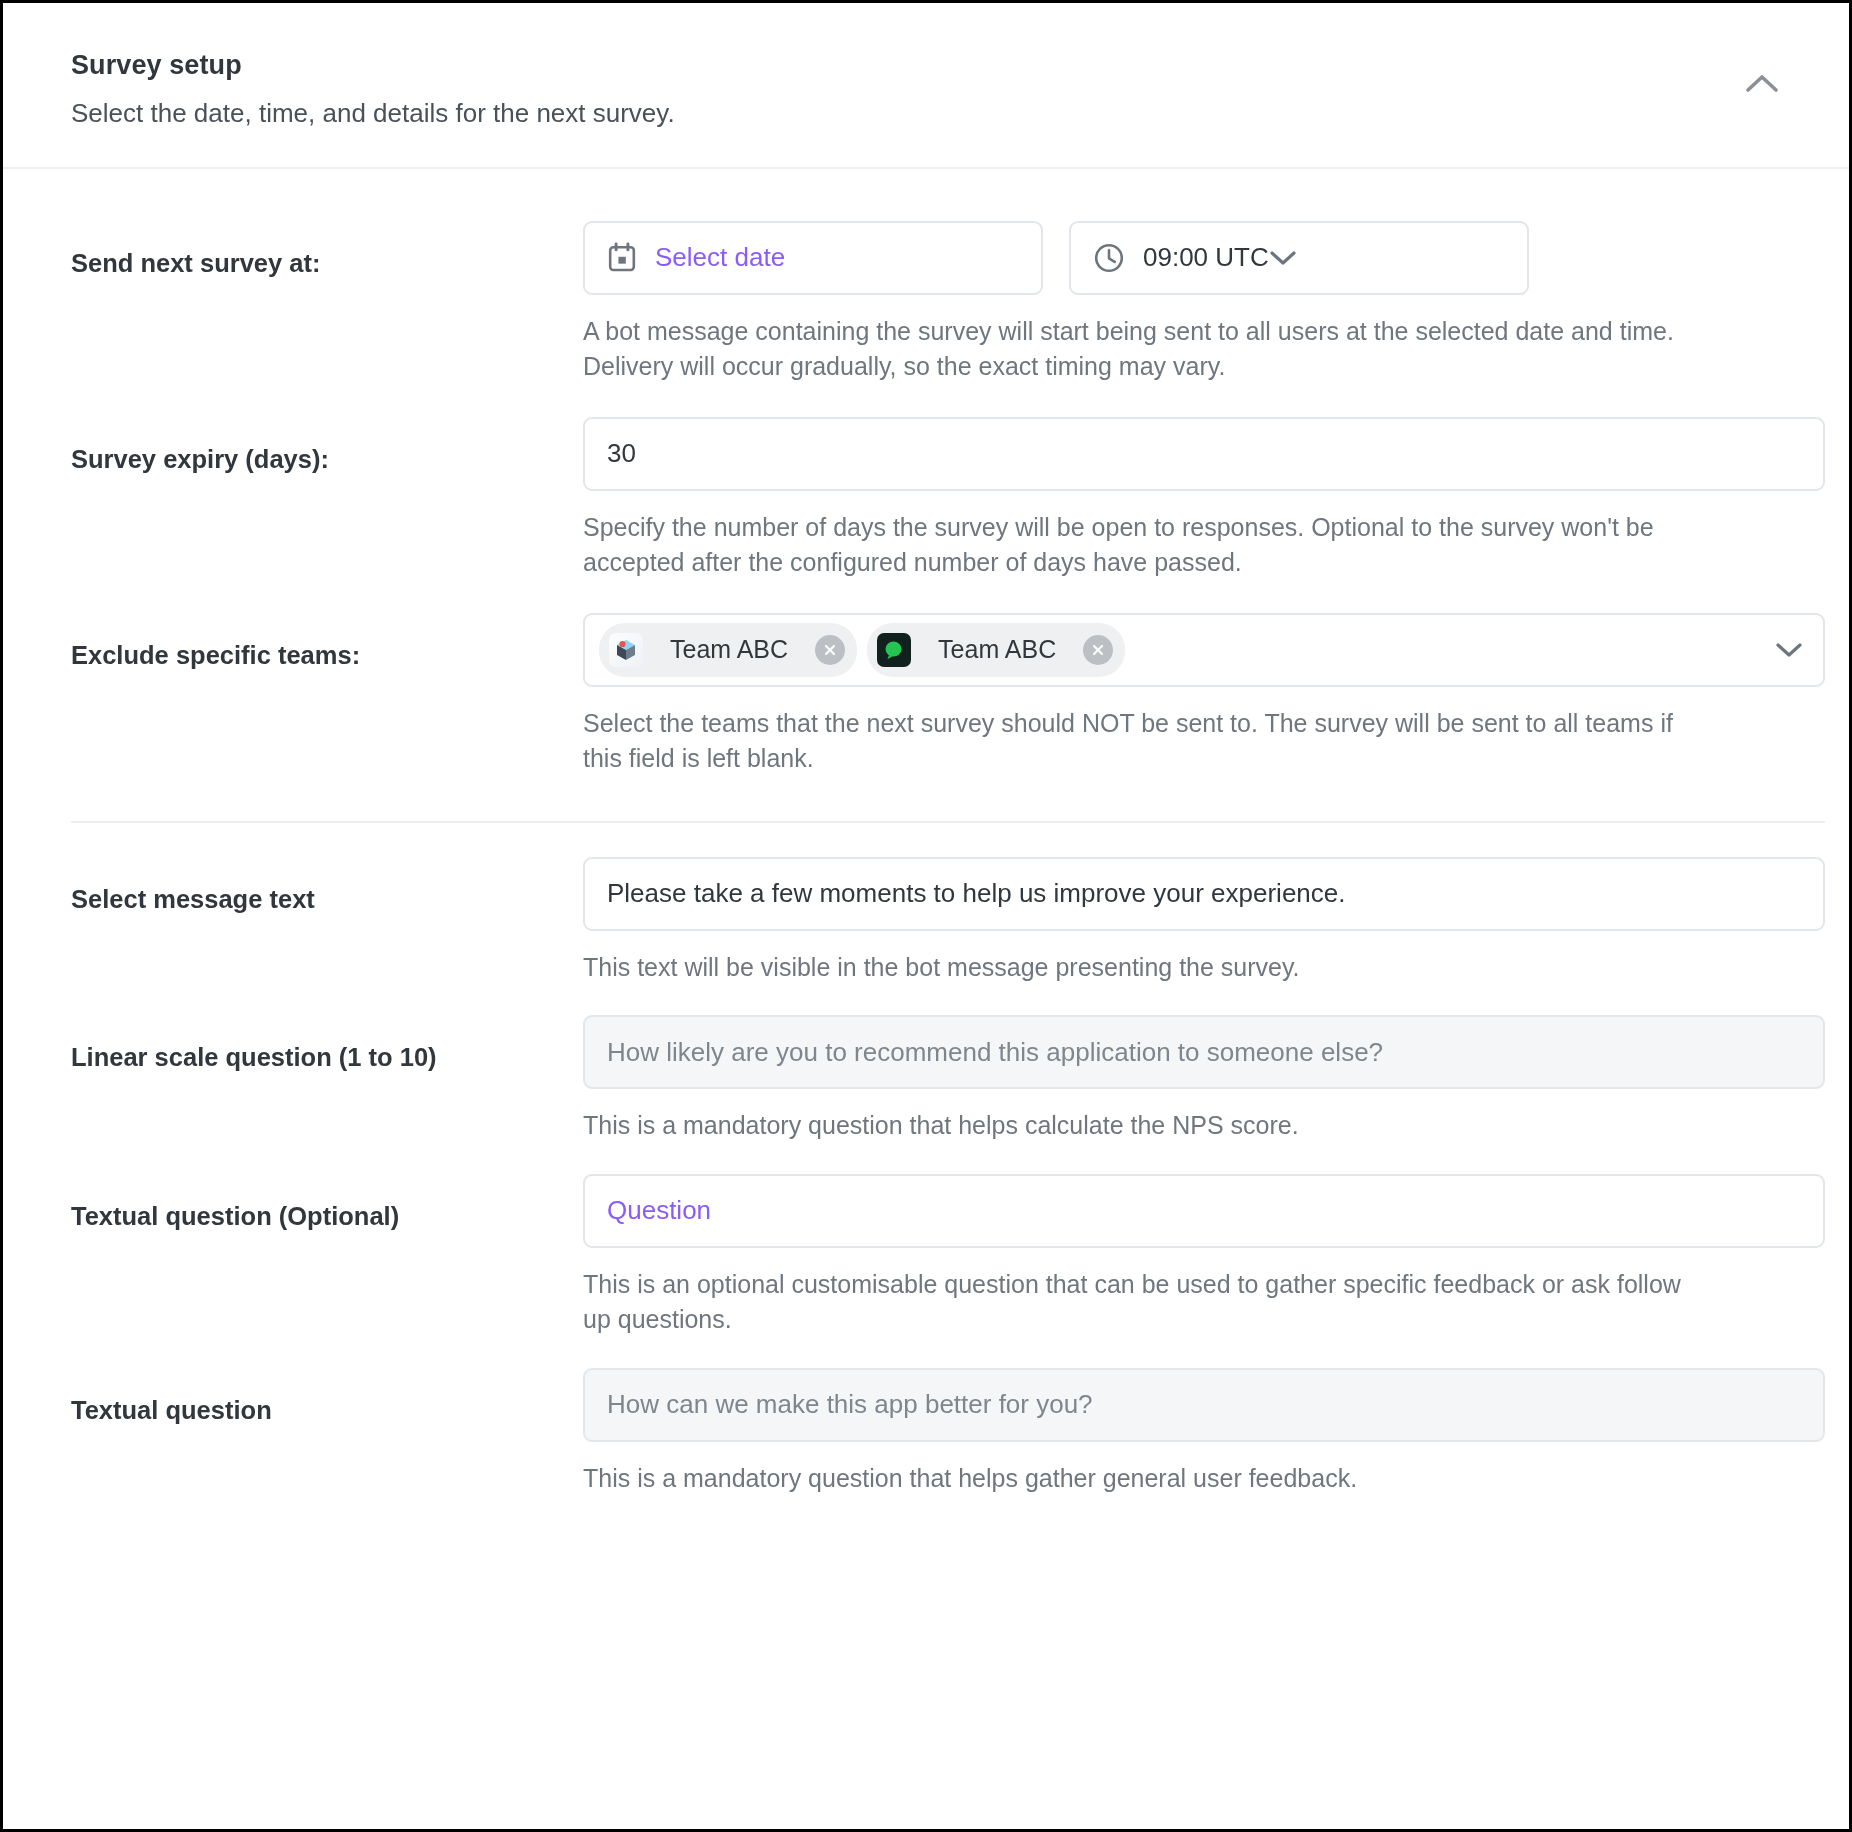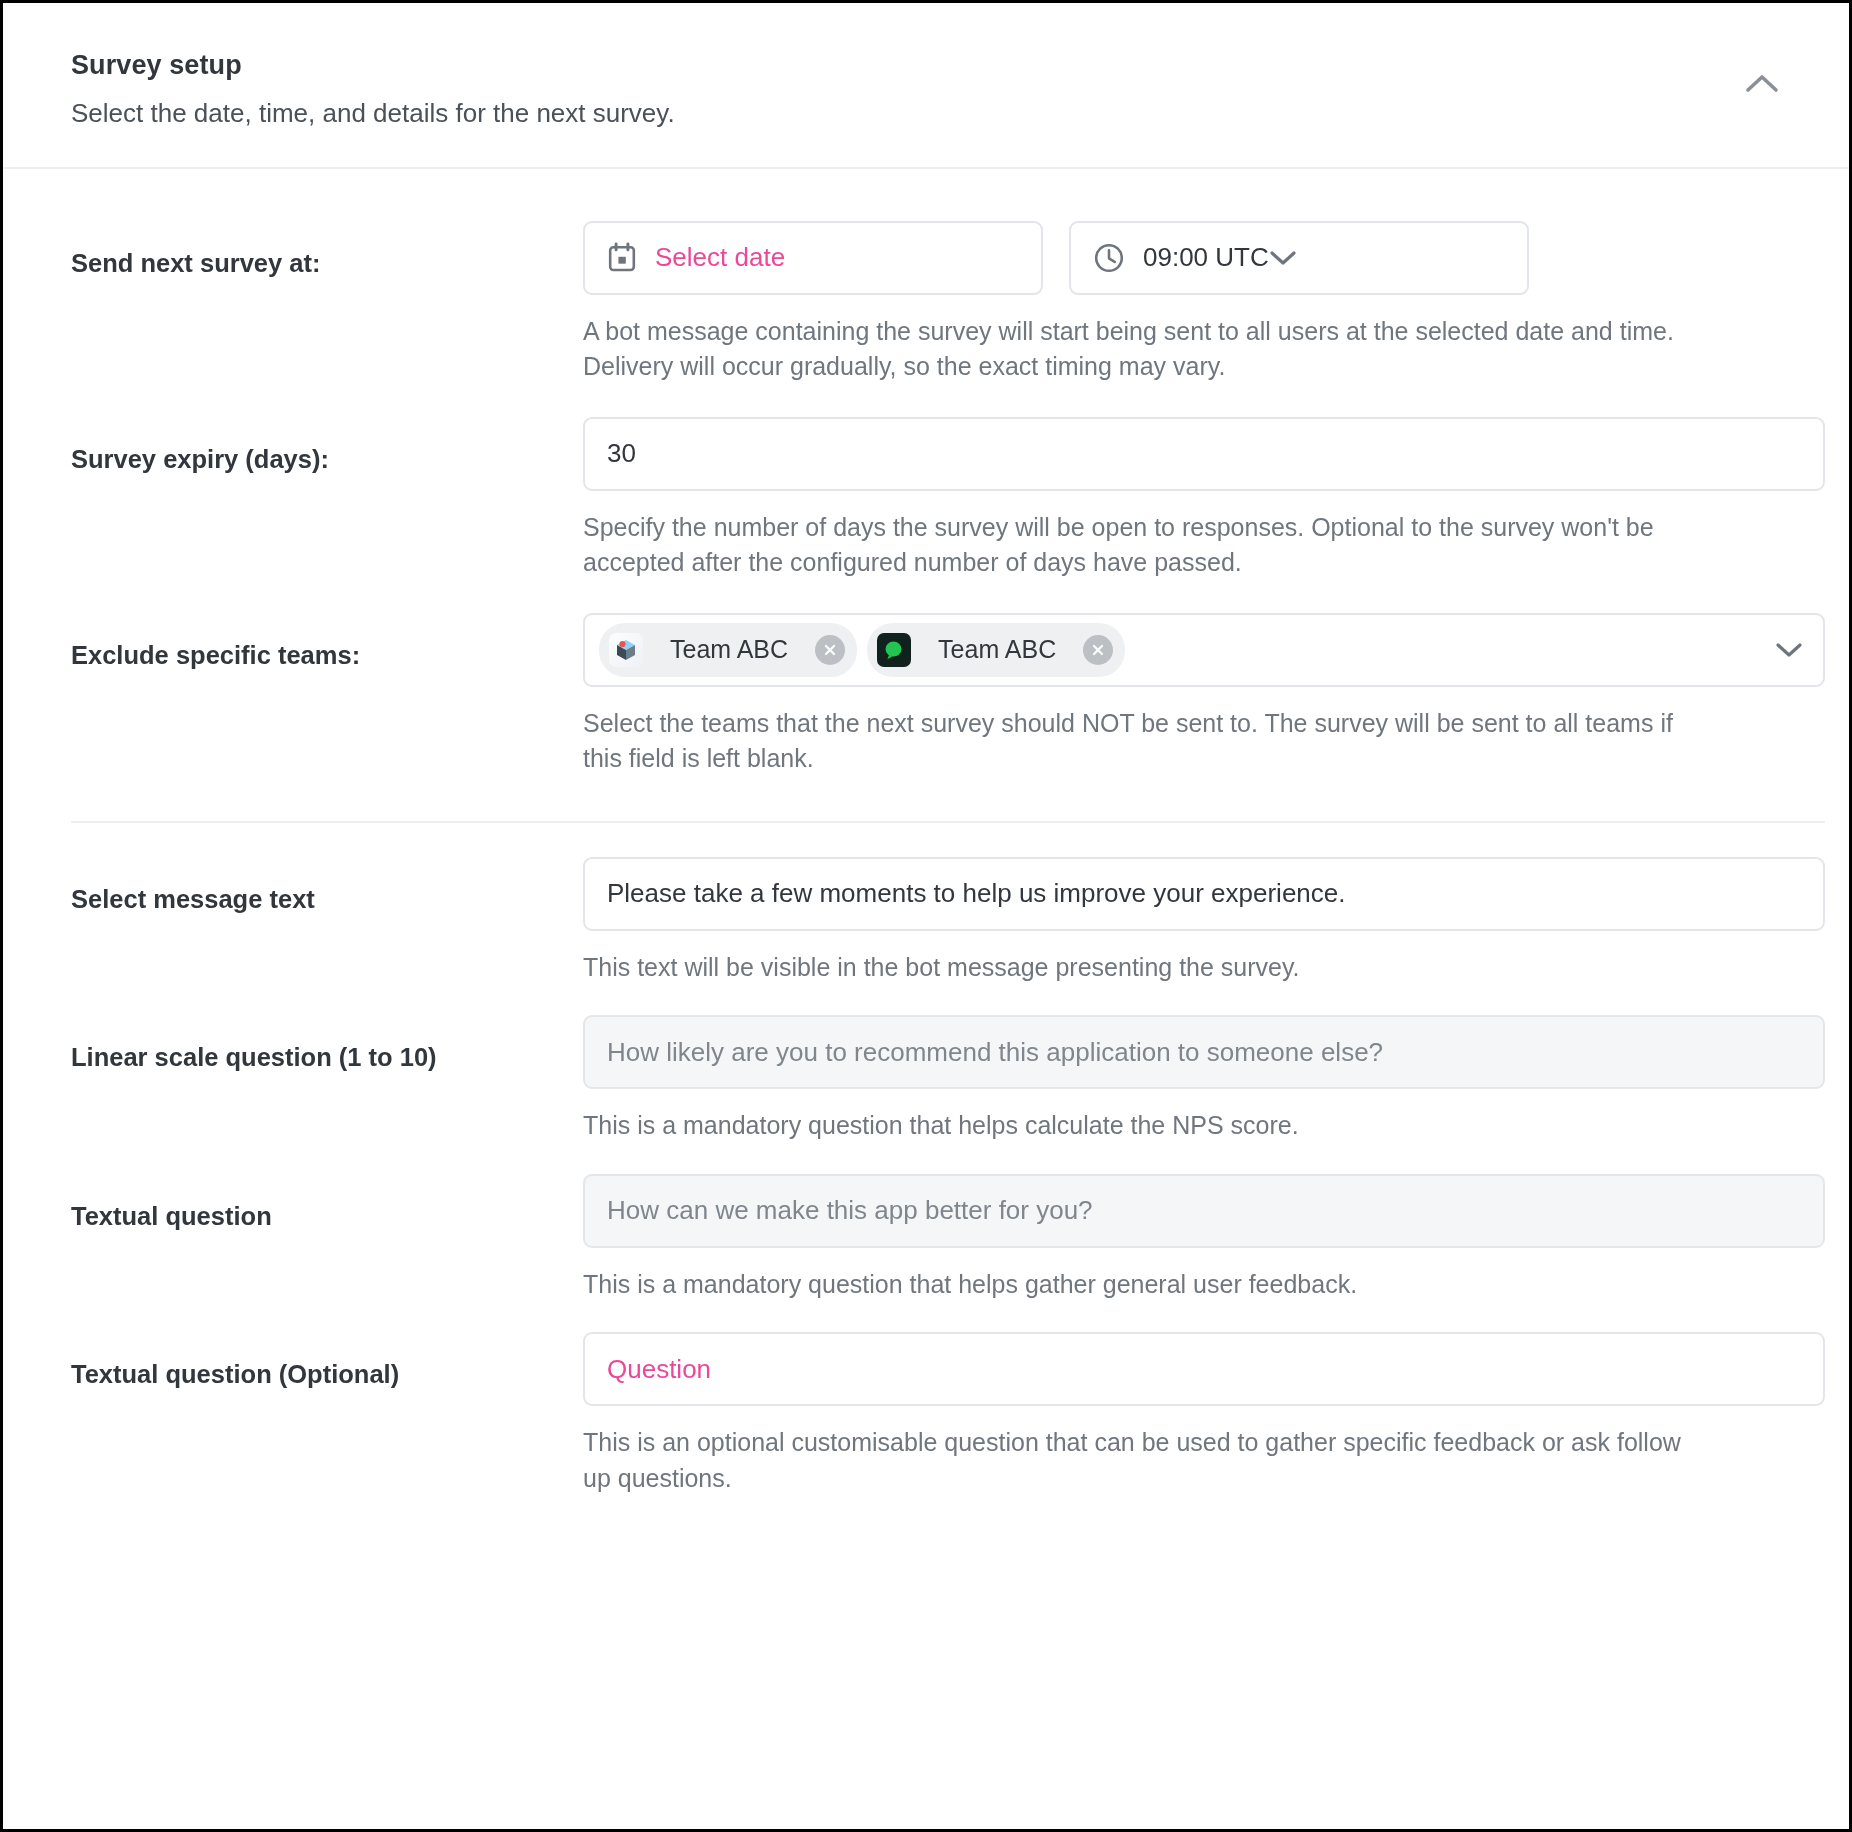--- a/index.html
+++ b/index.html
@@ -106,21 +106,21 @@
     border-radius: 9px;
     background: #ffffff;
     display: flex;
     align-items: center;
     padding: 0 22px;
     font-size: 26px;
     color: #32373d;
   }
   .field.wide { width: 100%; }
   .field .value { color: #32373d; }
-  .field .placeholder { color: #ec4899; }
+  .field .placeholder { color: #8b5cf6; }
   .field.disabled {
     background: #f5f6f7;
     border-color: #e4e7ea;
   }
   .field.disabled .placeholder { color: #7f868e; }
 
   .split-row {
     display: flex;
     gap: 26px;
   }
@@ -328,35 +328,35 @@
     <div class="form-row row-linear">
       <div class="form-label">Linear scale question (1 to 10)</div>
       <div class="form-control">
         <div class="field wide disabled">
           <span class="placeholder">How likely are you to recommend this application to someone else?</span>
         </div>
         <p class="help-text">This is a mandatory question that helps calculate the NPS score.</p>
       </div>
     </div>
 
+    <div class="form-row row-textopt">
+      <div class="form-label">Textual question (Optional)</div>
+      <div class="form-control">
+        <div class="field wide">
+          <span class="placeholder">Question</span>
+        </div>
+        <p class="help-text">This is an optional customisable question that can be used to gather specific feedback or ask follow up questions.</p>
+      </div>
+    </div>
+
     <div class="form-row row-textq">
       <div class="form-label">Textual question</div>
       <div class="form-control">
         <div class="field wide disabled">
           <span class="placeholder">How can we make this app better for you?</span>
         </div>
         <p class="help-text">This is a mandatory question that helps gather general user feedback.</p>
-      </div>
-    </div>
-
-    <div class="form-row row-textopt">
-      <div class="form-label">Textual question (Optional)</div>
-      <div class="form-control">
-        <div class="field wide">
-          <span class="placeholder">Question</span>
-        </div>
-        <p class="help-text">This is an optional customisable question that can be used to gather specific feedback or ask follow up questions.</p>
       </div>
     </div>
 
     <div class="bottom-space"></div>
   </div>
 </div>
 
 </body></html>

